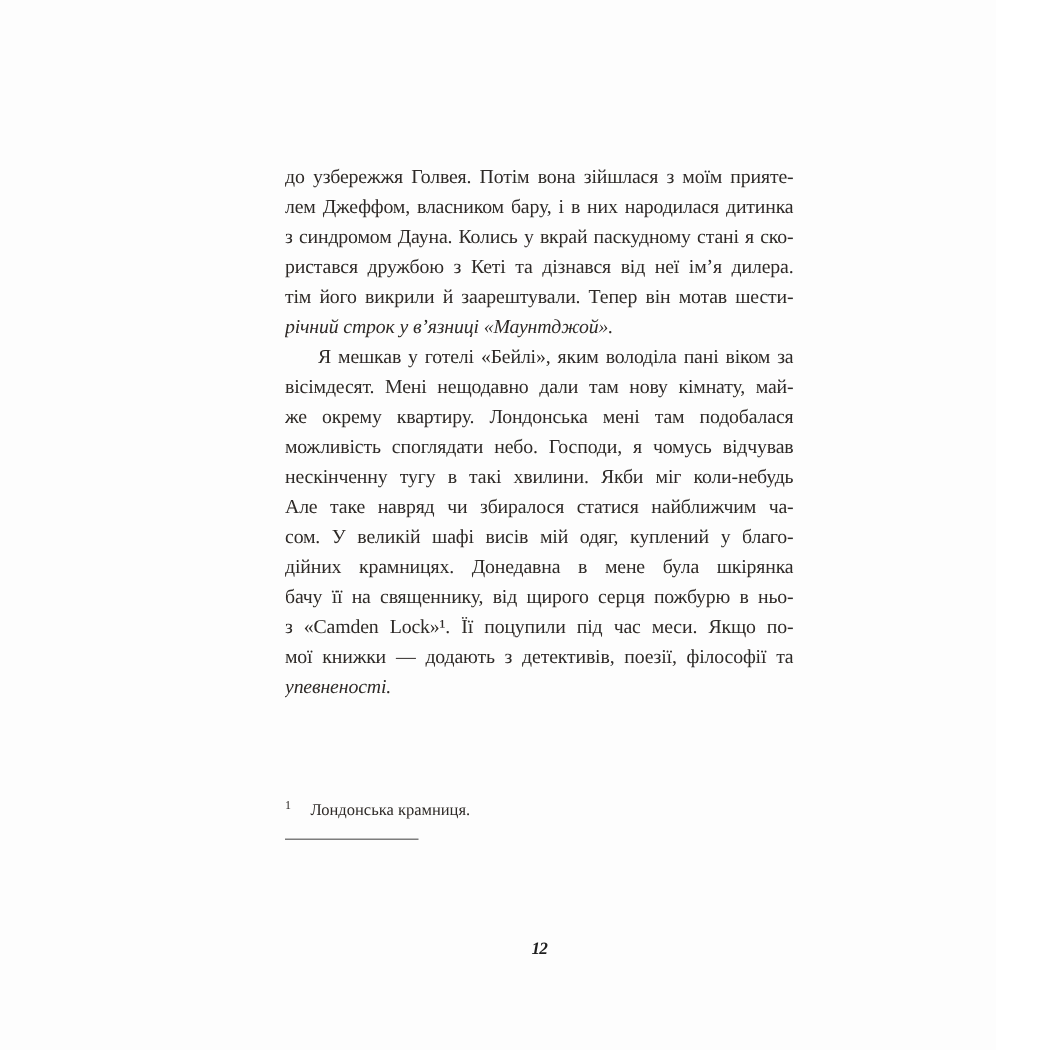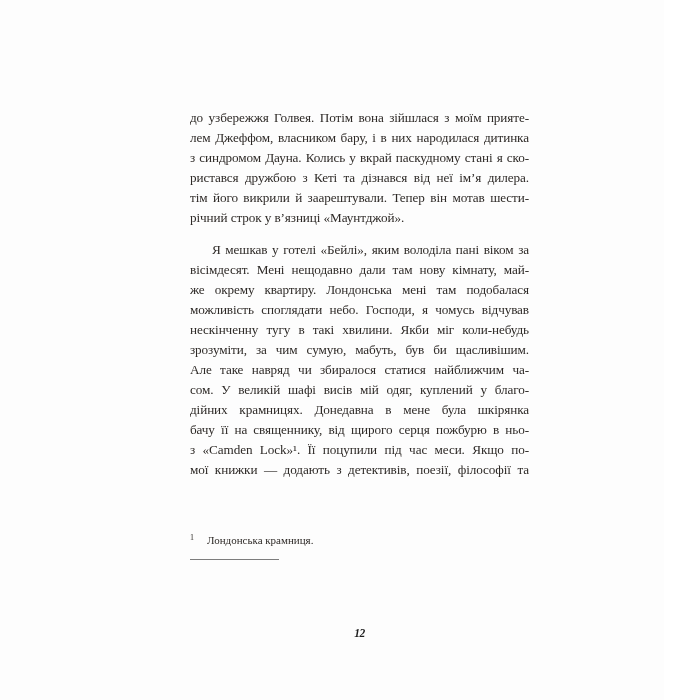--- a/index.html
+++ b/index.html
@@ -26,24 +26,24 @@
     line-height: 20px;
     height: 20px;
     letter-spacing: -0.1px;
     text-align: justify;
     text-align-last: justify;
     white-space: normal;
     overflow: hidden;
   }
   .line--para-end {
     text-align-last: left;
+    font-style: italic;
   }
   .line--indent {
     text-indent: 22px;
-    margin-top: 12px;
   }
   .footnote-rule {
     position: absolute;
     left: 190px;
     top: 559px;
     width: 89px;
     height: 1px;
     background: var(--footnote-rule, #7d7d7d);
   }
   .footnote {
@@ -92,27 +92,27 @@
       <div class="line">тім його викрили й заарештували. Тепер він мотав шести-</div>
       <div class="line line--para-end">річний строк у в’язниці «Маунтджой».</div>
     </div>
 
     <div>
       <div class="line line--indent">Я мешкав у готелі «Бейлі», яким володіла пані віком за</div>
       <div class="line">вісімдесят. Мені нещодавно дали там нову кімнату, май-</div>
       <div class="line">же окрему квартиру. Лондонська мені там подобалася</div>
       <div class="line">можливість споглядати небо. Господи, я чомусь відчував</div>
       <div class="line">нескінченну тугу в такі хвилини. Якби міг коли-небудь</div>
-      <div class="line">зрозуміти, за чим сумую, мабуть, був би щасливішим.</div>
       <div class="line">Але таке навряд чи збиралося статися найближчим ча-</div>
       <div class="line">сом. У великій шафі висів мій одяг, куплений у благо-</div>
       <div class="line">дійних крамницях. Донедавна в мене була шкірянка</div>
       <div class="line">бачу її на священнику, від щирого серця пожбурю в ньо-</div>
       <div class="line">з «Camden Lock»¹. Її поцупили під час меси. Якщо по-</div>
       <div class="line">мої книжки — додають з детективів, поезії, філософії та</div>
+      <div class="line line--para-end">упевненості.</div>
     </div>
   </div>
 
   <div class="footnote-rule"></div>
 
   <div class="footnote">
     <sup>1</sup><span class="footnote-text">Лондонська крамниця.</span>
   </div>
 
   <div class="page-number">12</div>

